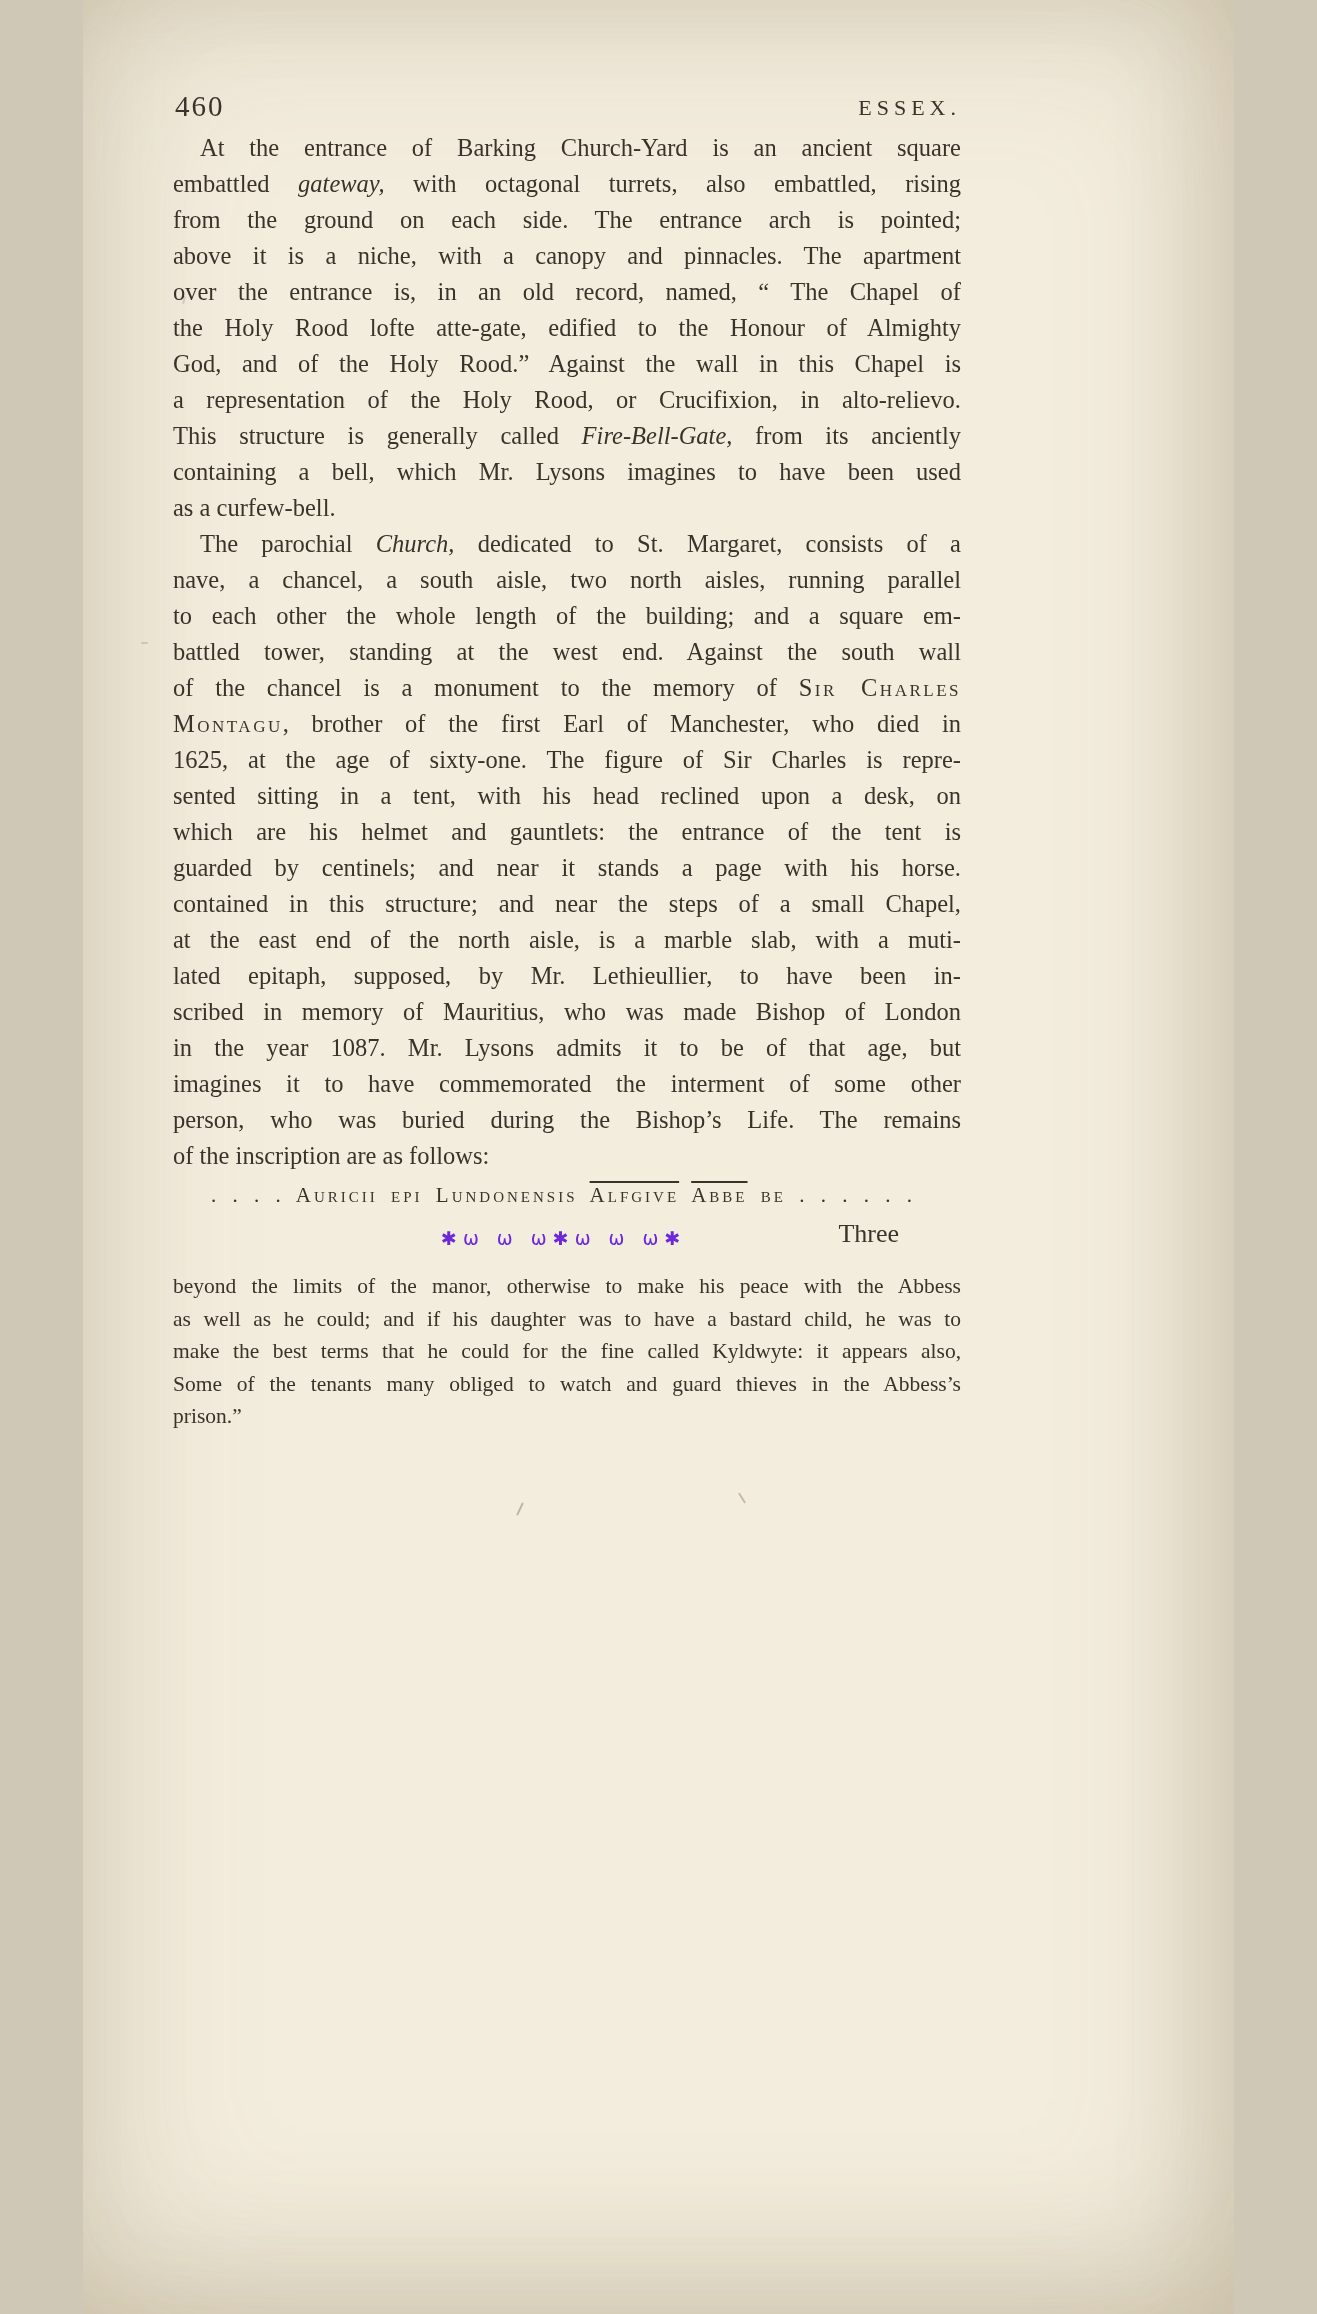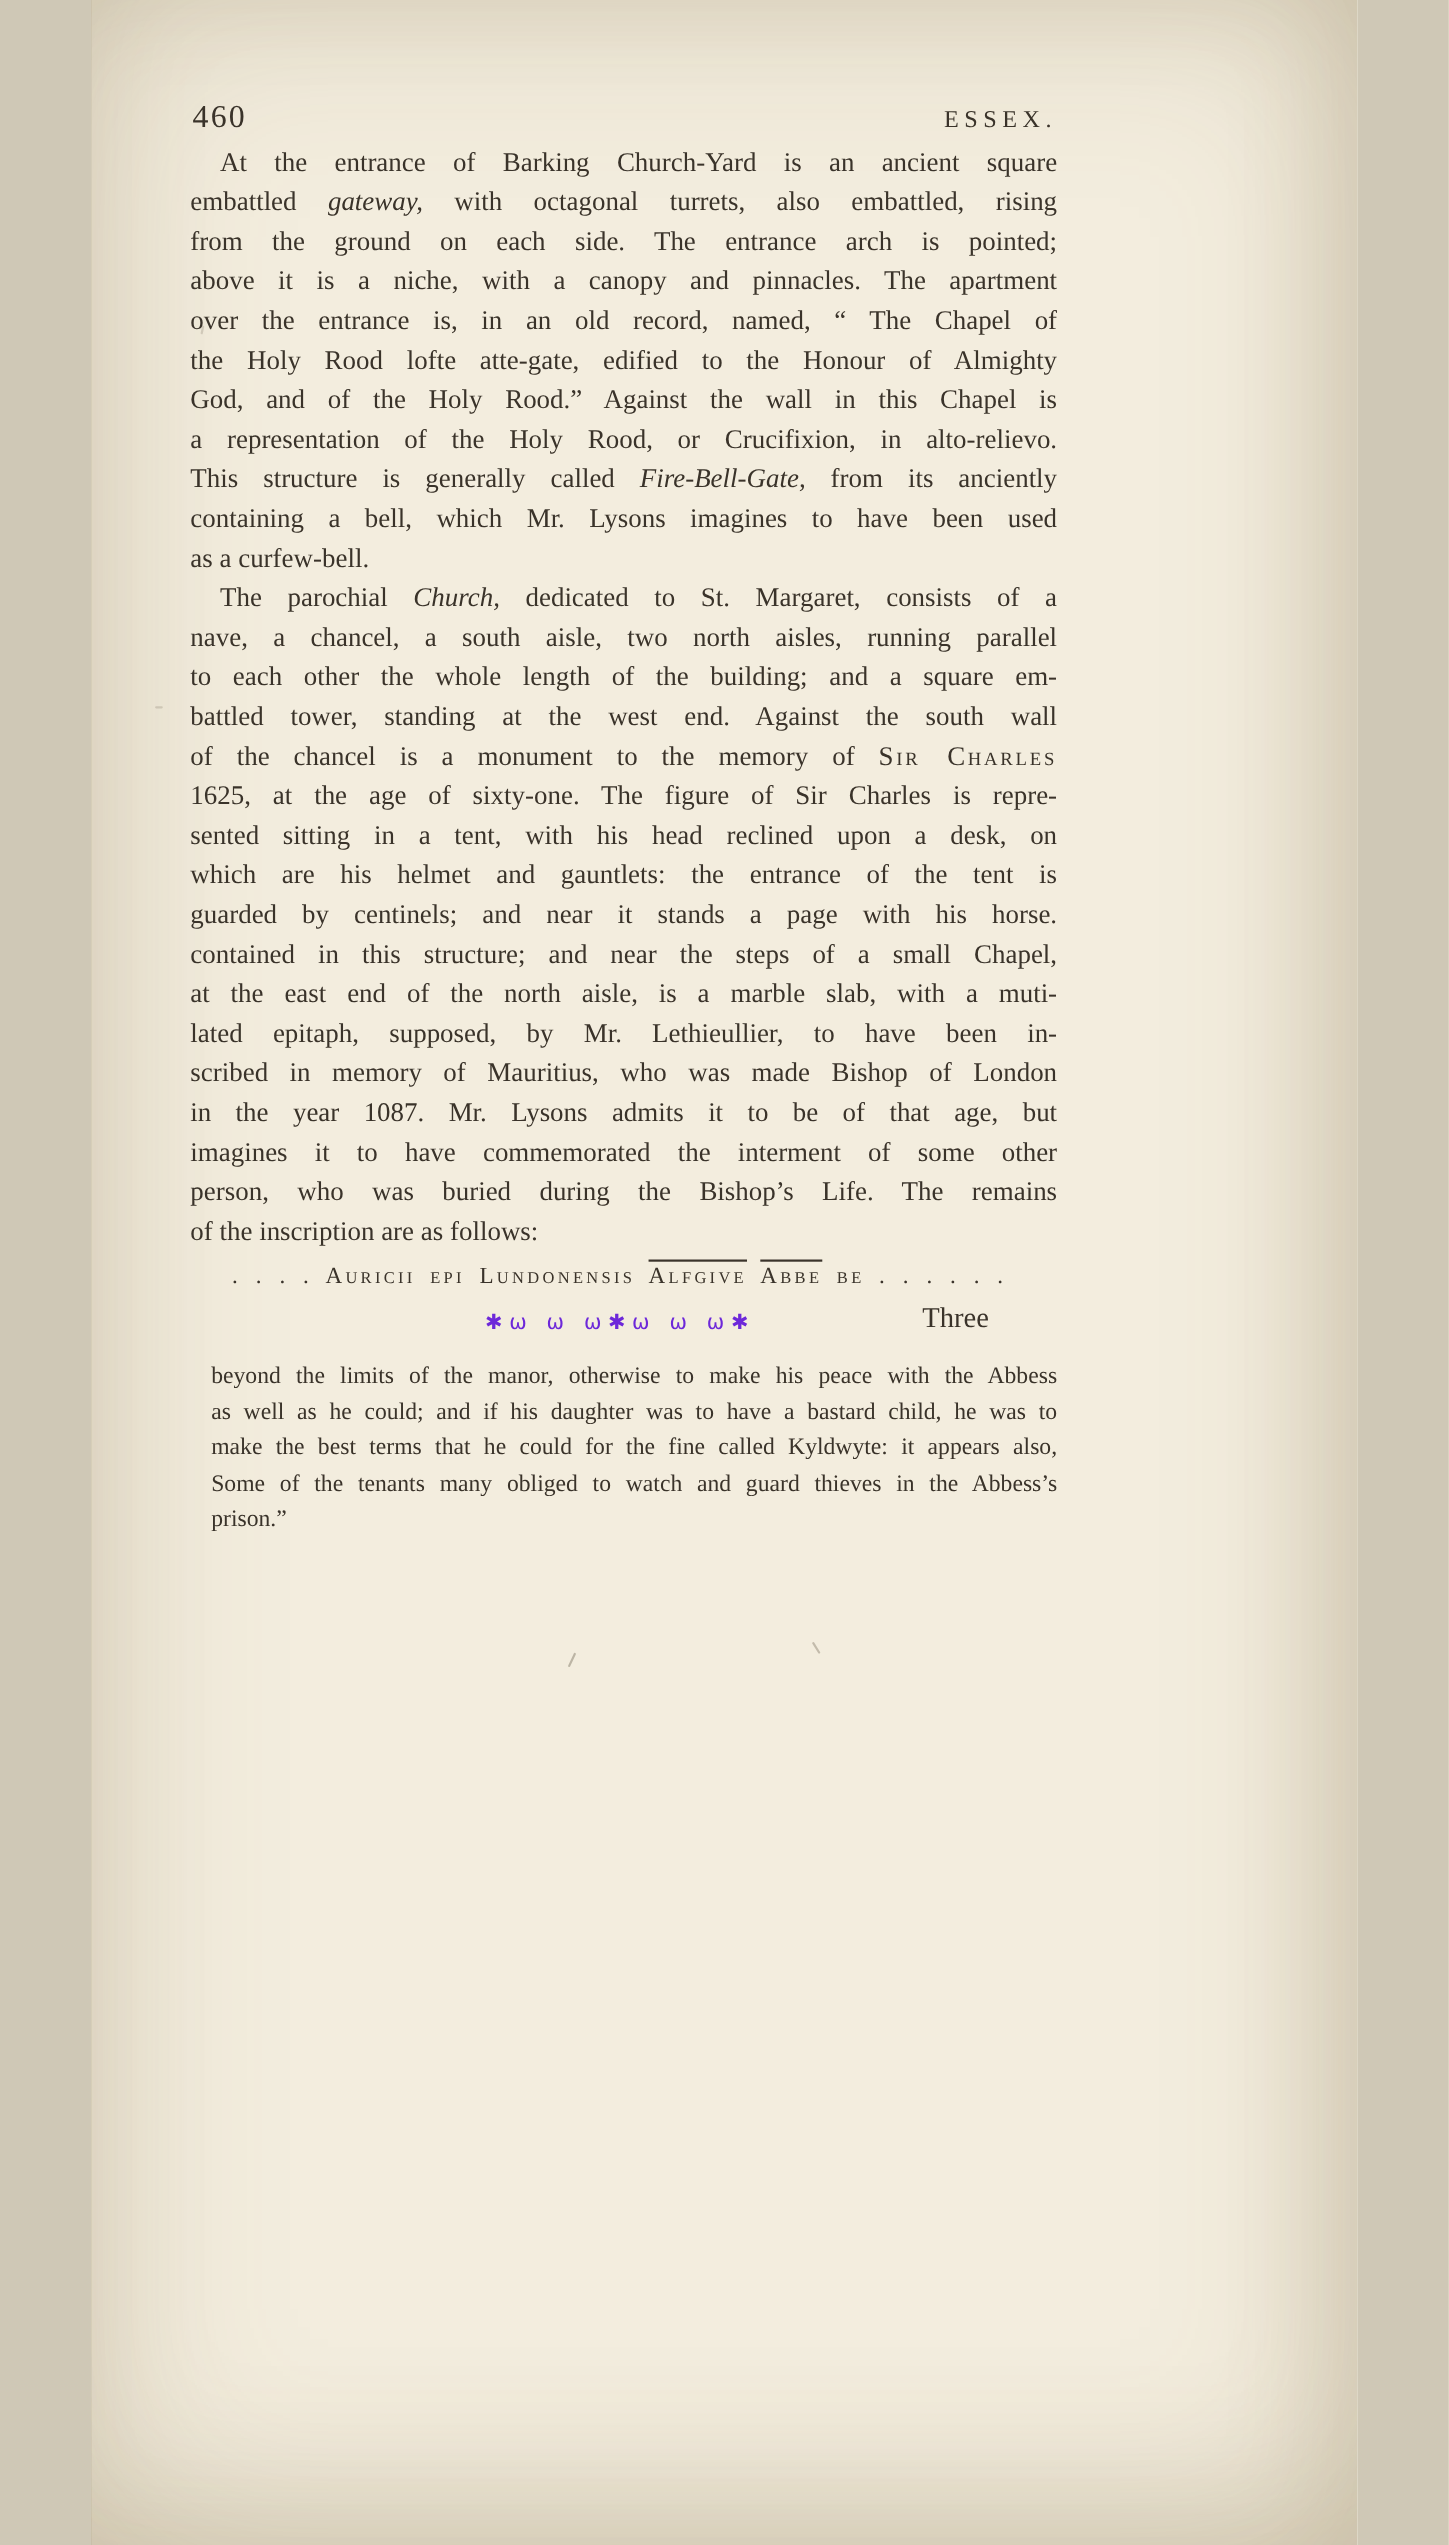--- a/index.html
+++ b/index.html
@@ -75,21 +75,20 @@
     color:#6d28d9;
   }
   .catchword{
     position:absolute; right:62px; top:2px;
     font-size:26px;
   }
   .footnote{
     margin-top:16px;
     font-size:21.5px;
     line-height:32.5px;
-    margin-left:19px;
   }
   .artifact{
     position:absolute;
     background:#7a7160;
     border-radius:2px;
   }
   #artifact-1{ left:436px; top:1502px; width:2px; height:14px; transform:rotate(25deg); opacity:0.45; }
   #artifact-2{ left:658px; top:1492px; width:2px; height:12px; transform:rotate(-32deg); opacity:0.4; }
   #artifact-3{ left:58px;  top:642px;  width:7px; height:2px;  opacity:0.25; }
   #artifact-4{ left:100px; top:296px;  width:2px; height:8px;  transform:rotate(12deg); opacity:0.25; }
@@ -117,20 +116,21 @@
         <div class="line"><span>This structure is generally called </span><span class="it">Fire-Bell-Gate,</span><span> from its anciently</span></div>
         <div class="line"><span>containing a bell, which Mr. Lysons imagines to have been used</span></div>
         <div class="line last"><span>as a curfew-bell.</span></div>
       </div>
     <div class="para">
         <div class="line indent"><span>The parochial </span><span class="it">Church,</span><span> dedicated to St. Margaret, consists of a</span></div>
         <div class="line"><span>nave, a chancel, a south aisle, two north aisles, running parallel</span></div>
         <div class="line"><span>to each other the whole length of the building; and a square em-</span></div>
         <div class="line"><span>battled tower, standing at the west end. Against the south wall</span></div>
         <div class="line"><span>of the chancel is a monument to the memory of </span><span class="sc">Sir Charles</span></div>
+        <div class="line"><span class="sc">Montagu</span><span>, brother of the first Earl of Manchester, who died in</span></div>
         <div class="line"><span>1625, at the age of sixty-one. The figure of Sir Charles is repre-</span></div>
         <div class="line"><span>sented sitting in a tent, with his head reclined upon a desk, on</span></div>
         <div class="line"><span>which are his helmet and gauntlets: the entrance of the tent is</span></div>
         <div class="line"><span>guarded by centinels; and near it stands a page with his horse.</span></div>
         <div class="line"><span>contained in this structure; and near the steps of a small Chapel,</span></div>
         <div class="line"><span>at the east end of the north aisle, is a marble slab, with a muti-</span></div>
         <div class="line"><span>lated epitaph, supposed, by Mr. Lethieullier, to have been in-</span></div>
         <div class="line"><span>scribed in memory of Mauritius, who was made Bishop of London</span></div>
         <div class="line"><span>in the year 1087. Mr. Lysons admits it to be of that age, but</span></div>
         <div class="line"><span>imagines it to have commemorated the interment of some other</span></div>

